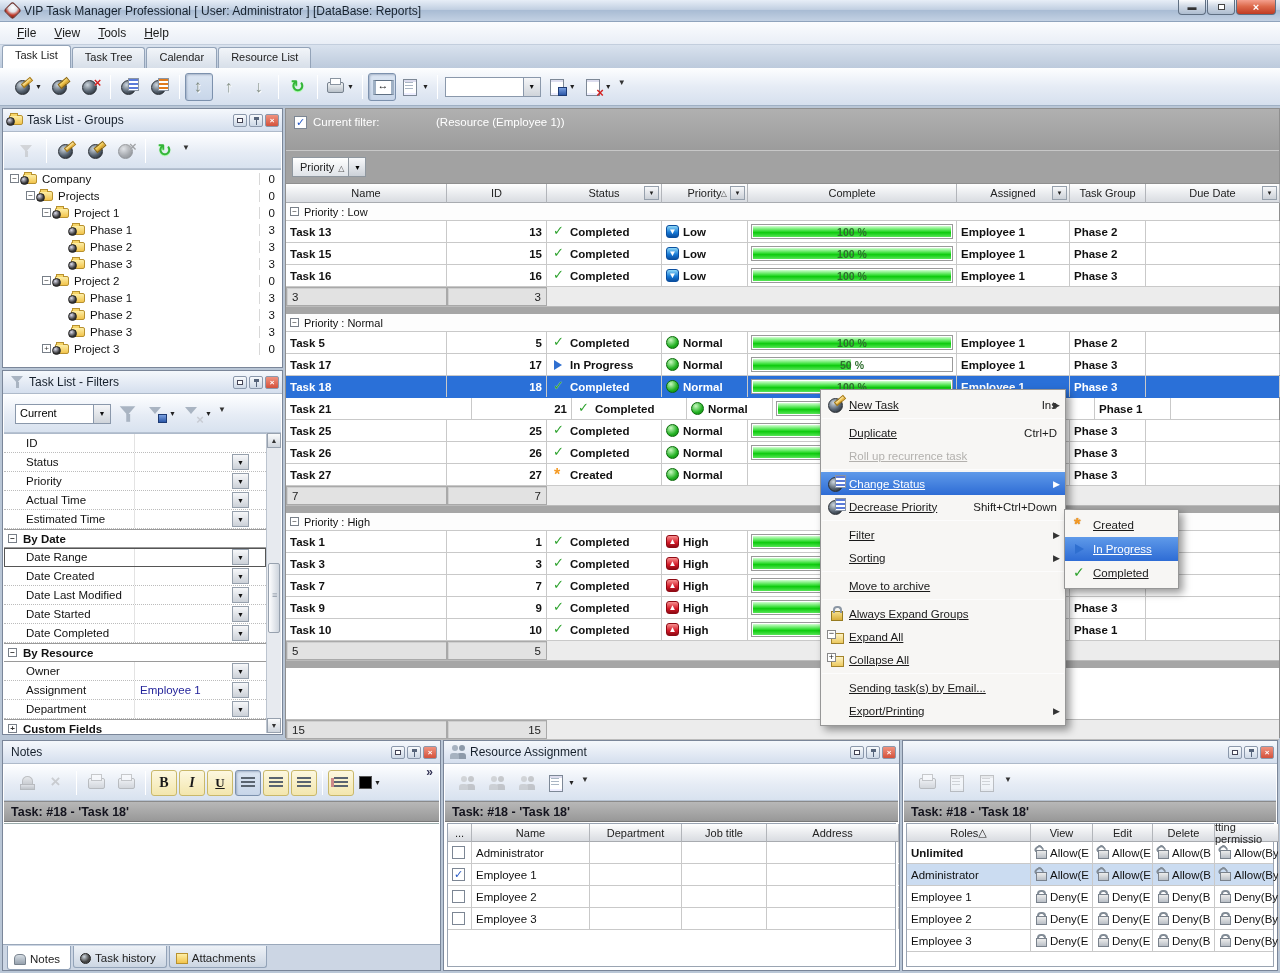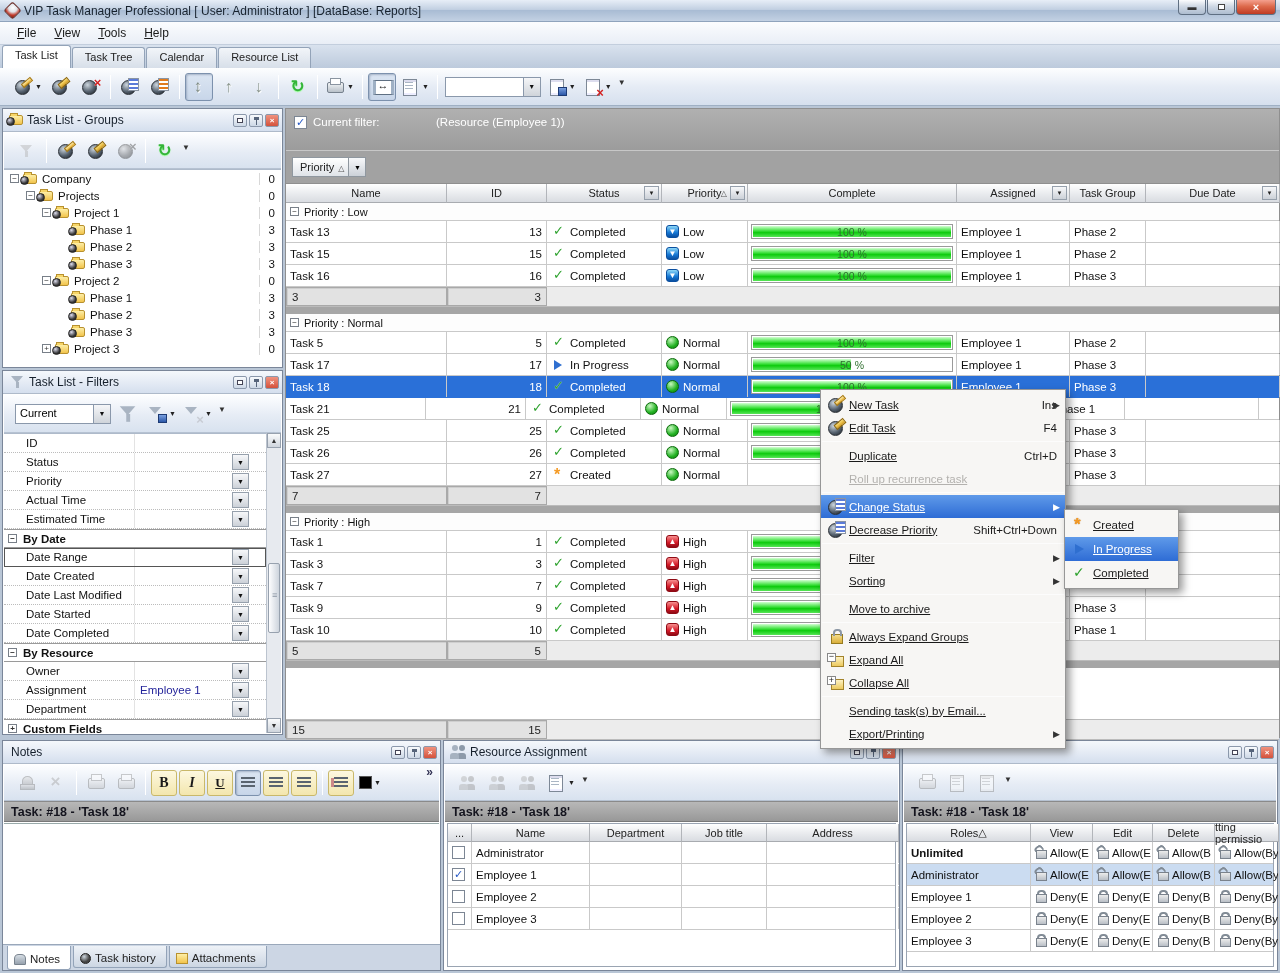--- a/index.html
+++ b/index.html
@@ -169,21 +169,21 @@
     display:flex;align-items:center;justify-content:center;font-size:7px;}
   .thead{height:19px;display:flex;background:#c5c8cc;}
   .hcell{background:linear-gradient(#ffffff,#e9ebee 55%,#d9dce1);border-right:1px solid #b2b5ba;border-bottom:1px solid #a8abb0;
     font-size:11px;color:#222;display:flex;align-items:center;justify-content:center;position:relative;flex:none;}
   .hcell .hdd{position:absolute;right:2px;top:2px;width:15px;height:14px;border:1px solid #96a0ac;
     background:linear-gradient(#f7f8fa,#ccd1d8);display:flex;align-items:center;justify-content:center;font-size:6px;}
   .hcell .hsort{font-size:8px;color:#555;position:absolute;right:20px;top:5px;}
   .tbody{position:relative;}
   .grphdr{height:18px;background:#fdfdfd;border-bottom:1px solid #c9c9c9;display:flex;align-items:center;font-size:11px;color:#111;padding-left:4px;}
   .grphdr .tgl{margin-right:5px;}
-  .trowt{height:22px;display:flex;background:#fff;border-bottom:1px solid #c9c9c9;font-size:11.5px;color:#111;}
+  .trowt{height:22px;display:flex;background:#fff;border-bottom:1px solid #c9c9c9;font-size:11.5px;color:#111;font-weight:bold;}
   .trowt.sel{background:#2a70d8;color:#fff;border-bottom-color:#2a70d8;}
   .tcell{border-right:1px solid #c9c9c9;display:flex;align-items:center;padding:0 4px;flex:none;overflow:hidden;white-space:nowrap;}
   .tcell.num{justify-content:flex-end;}
   .sumrow{height:20px;background:#ececec;border-bottom:1px solid #bbb;display:flex;font-size:11.5px;color:#222;}
   .sumcell{border:1px solid #a9a9a9;background:#e2e2e2;box-shadow:inset 1px 1px 0 #cfcfcf;display:flex;align-items:center;padding:0 5px;flex:none;}
   .sumcell.num{justify-content:flex-end;}
   .ggap{height:7px;background:#a6a6a6;}
   .filler{height:52px;background:#fff;border-bottom:1px solid #bbb;}
   
   .sic{width:16px;height:15px;position:relative;display:inline-block;flex:none;margin-right:3px;}
@@ -762,21 +762,21 @@
           <span>Employee 1</span>
         </div>
         <div class="tcell" style="width: 76px;">
           <span>Phase 3</span>
         </div>
         <div class="tcell" style="width: 134px;">
           <span></span>
         </div>
       </div>
       <div class="trowt">
-        <div class="tcell" style="width: 140px;">
+        <div class="tcell" style="width: 186px;">
           <span>Task 21</span>
         </div>
         <div class="tcell num" style="width: 100px;">
           <span>21</span>
         </div>
         <div class="tcell" style="width: 115px;">
           <span class="sic completed"></span>
           <span>Completed</span>
         </div>
         <div class="tcell" style="width: 86px;">
@@ -1351,25 +1351,20 @@
     </div>
 </div>
 
 <div class="cmenu" style="left:820px;top:389px;width:246px;">
     <div class="mrow">
       <span class="mic"><span class="ic ic-clock-wand"></span></span>
       <span class="mlab">New Task</span>
       <span class="msc">Ins</span>
       <span class="marr">▶</span>
     </div>
-    <div class="mrow">
-      <span class="mic"><span class="ic ic-clock-pencil"></span></span>
-      <span class="mlab">Edit Task</span>
-      <span class="msc">F4</span>
-    </div>
     <div class="msep"></div>
     <div class="mrow">
       <span class="mic"></span>
       <span class="mlab">Duplicate</span>
       <span class="msc">Ctrl+D</span>
     </div>
     <div class="mrow dis">
       <span class="mic"></span>
       <span class="mlab">Roll up recurrence task</span>
     </div>

